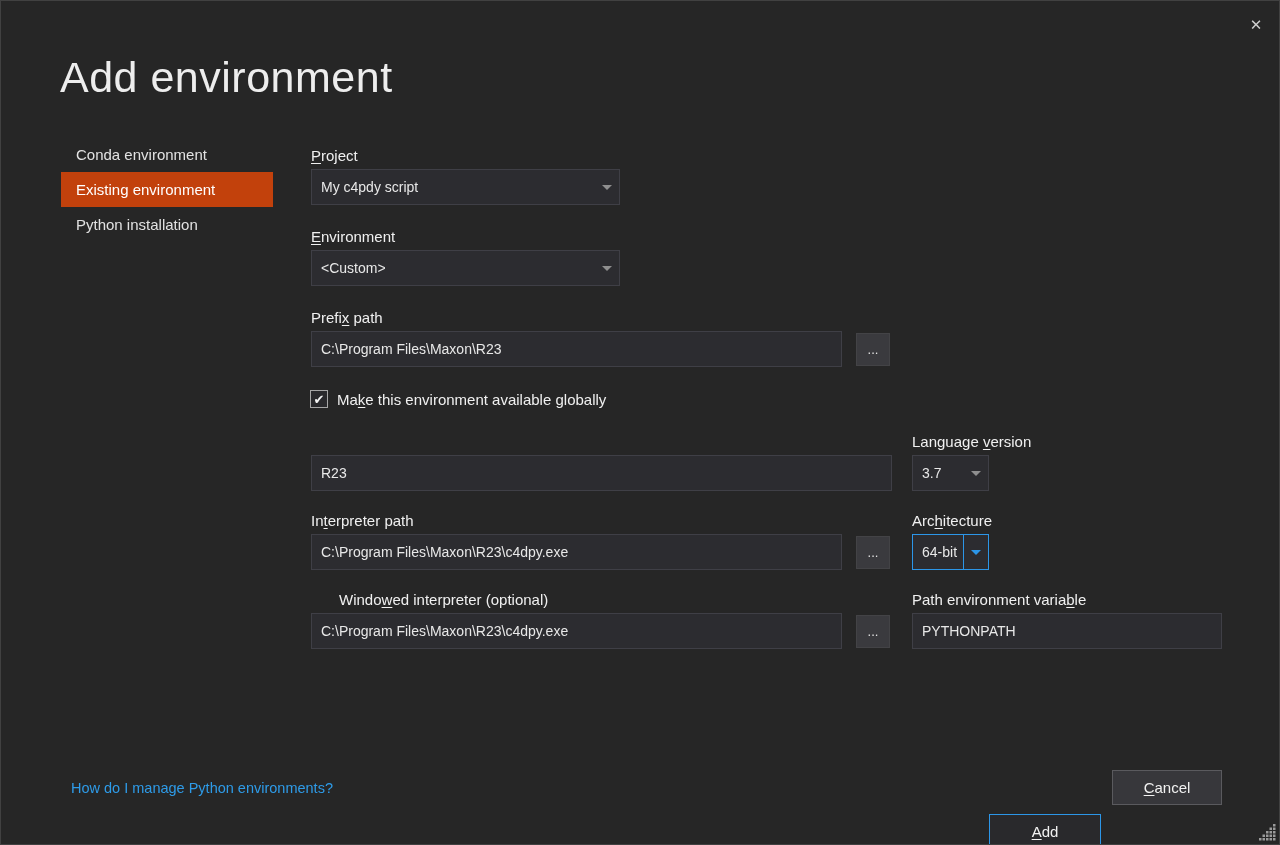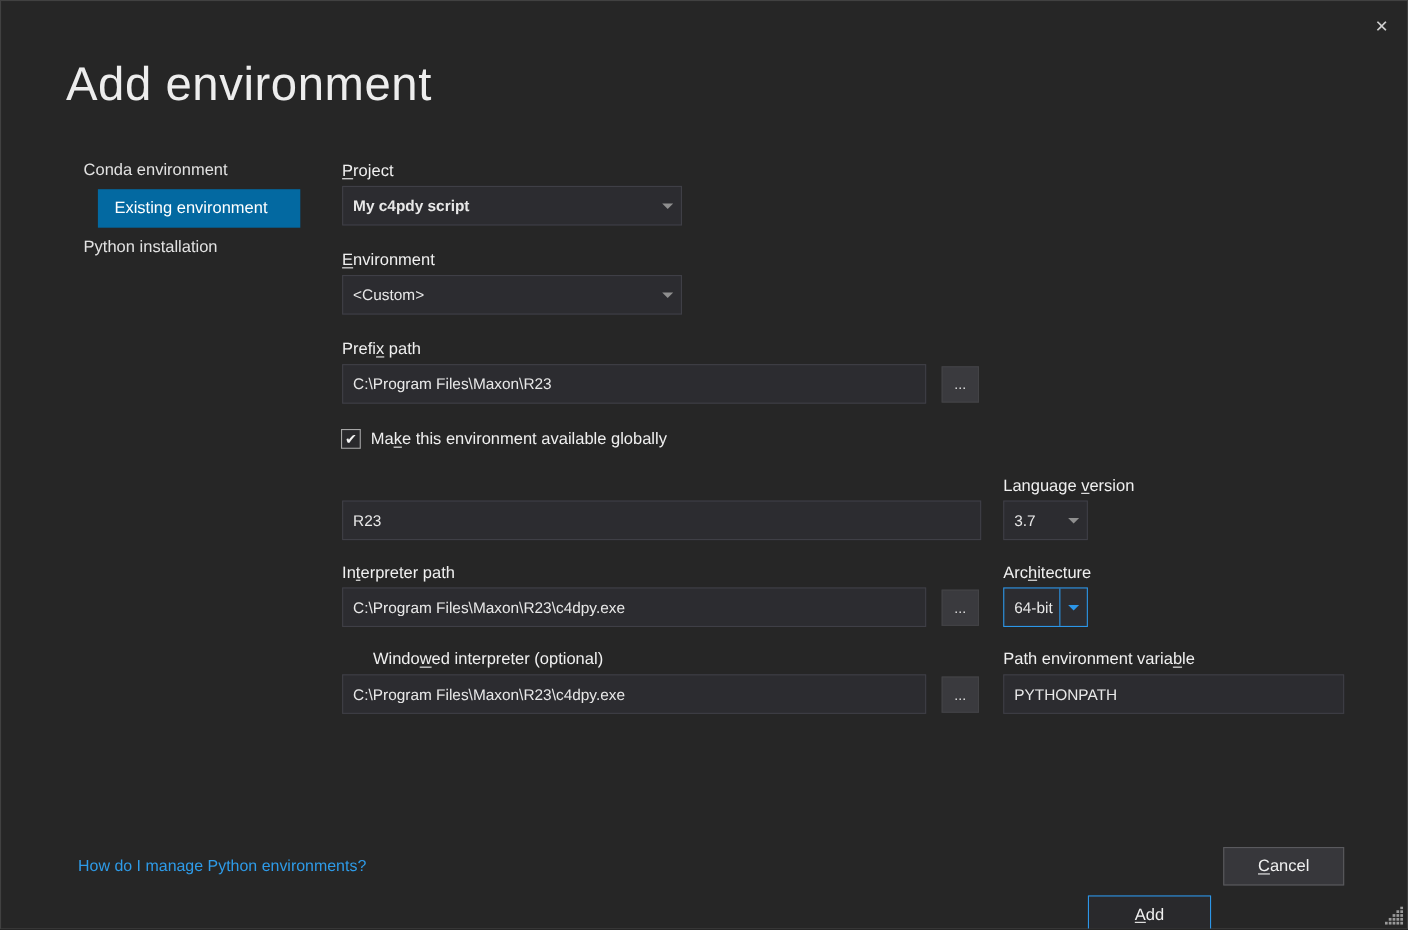--- a/index.html
+++ b/index.html
@@ -17,21 +17,21 @@
   .dlg-title {
     position:absolute; left:59px; top:52px;
     font-size:43px; font-weight:300; color:#ededed; letter-spacing:0.5px;
   }
   
   .sidebar { position:absolute; left:60px; top:136px; width:212px; }
   .nav-item {
     height:35px; line-height:35px; padding-left:15px;
     font-size:15px; color:#e2e2e2; cursor:pointer; white-space:nowrap;
   }
-  .nav-item.selected { background:#0369a1; color:#ffffff;margin-left:28px; }
+  .nav-item.selected { background:#c2410c; color:#ffffff; }
   
   .lbl {
     position:absolute; font-size:15px; color:#f0f0f0; white-space:nowrap;
   }
   .mn { text-decoration:underline; text-underline-offset:2px; }
   
   .field {
     position:absolute; height:36px; background:#2c2c30; border:1px solid #3f3f46;
     color:#e8e8e8; font-size:14px; font-family:"Liberation Sans", sans-serif;
     padding:0 9px; outline:none;
@@ -84,21 +84,21 @@
 
   <h1 class="dlg-title">Add environment</h1>
 
   <nav class="sidebar">
     <div class="nav-item">Conda environment</div>
     <div class="nav-item selected">Existing environment</div>
     <div class="nav-item">Python installation</div>
   </nav>
 
   <label class="lbl" style="left:310px; top:146px;"><span></span><span class="mn">P</span><span>roject</span></label>
-  <div class="dropdown" style="left:310px; top:168px; width:309px;font-weight:bold;">
+  <div class="dropdown" style="left:310px; top:168px; width:309px;">
     <span class="dd-text">My c4pdy script</span>
     <span class="chev-box">
         <i class="chev"></i>
       </span>
   </div>
 
   <label class="lbl" style="left:310px; top:227px;"><span></span><span class="mn">E</span><span>nvironment</span></label>
   <div class="dropdown" style="left:310px; top:249px; width:309px;">
     <span class="dd-text">&lt;Custom&gt;</span>
     <span class="chev-box">

